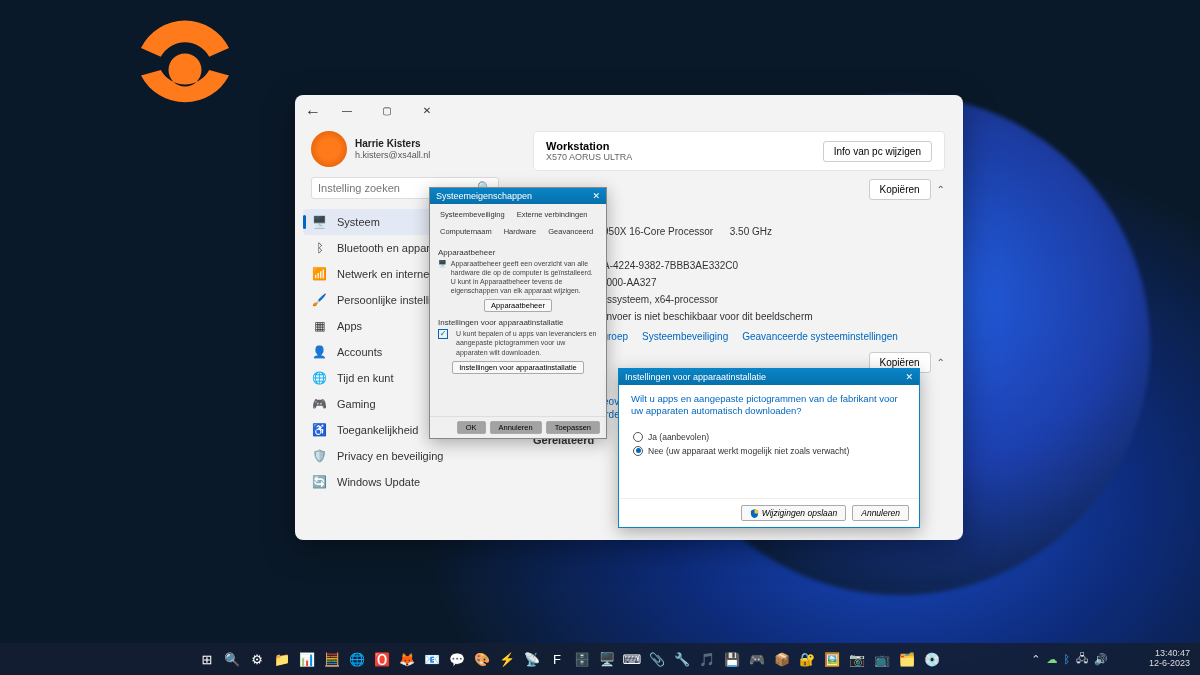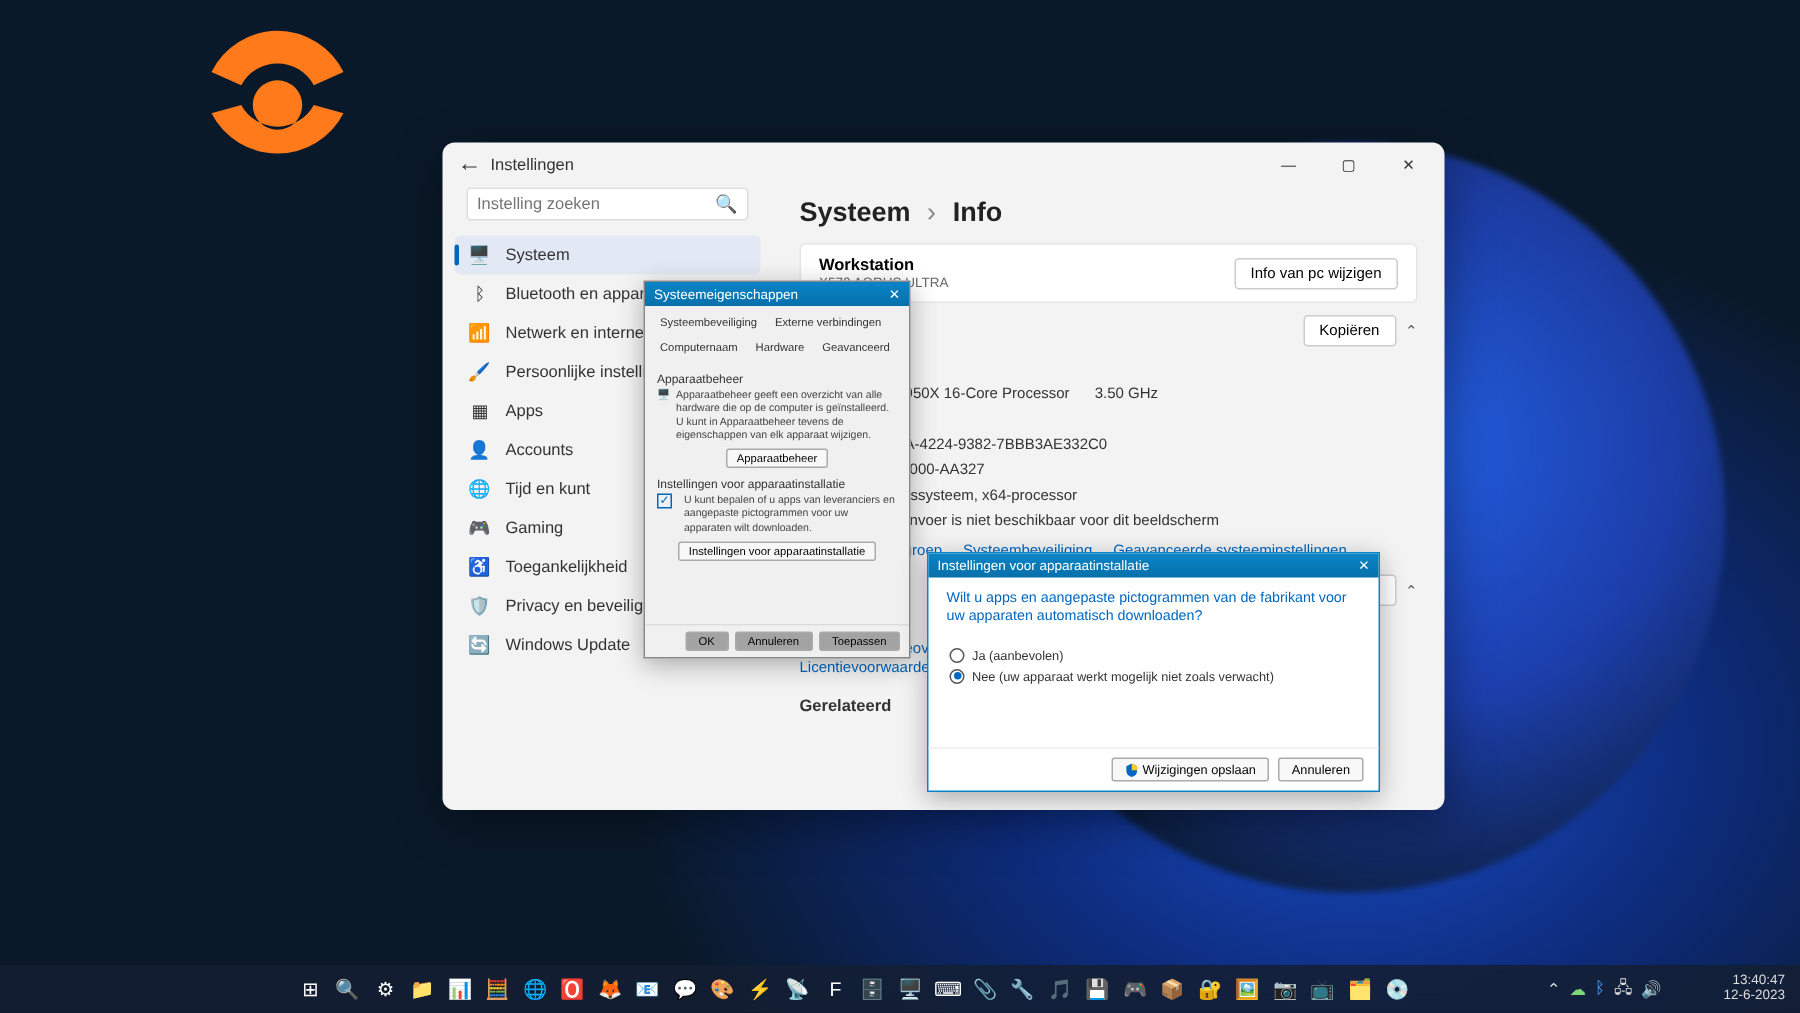--- a/index.html
+++ b/index.html
@@ -68,21 +68,21 @@
 .sysprop .footer button { font-size: 7.5px; padding: 1px 8px; border: 1px solid #aaa; background: #a3a3a3; border-radius: 2px; cursor: pointer; }
 
 
 .devinst { position: absolute; top: 368px; left: 618px; width: 302px; height: 160px; background: #fff; border: 1px solid #0a84c6; box-shadow: 0 4px 16px rgba(0,0,0,0.3); font-size: 9px; display: flex; flex-direction: column; z-index: 6; }
 .devinst .q { color: #0067c0; font-size: 9.5px; padding: 8px 12px 6px; line-height: 1.3; }
 .devinst .opts { padding: 4px 14px; flex: 1; }
 .devinst .opt { display: flex; align-items: center; gap: 5px; font-size: 8.5px; margin: 4px 0; color: #333; cursor: pointer; }
 .devinst .radio { width: 10px; height: 10px; border: 1px solid #555; border-radius: 50%; display: inline-flex; align-items: center; justify-content: center; flex-shrink: 0; }
 .devinst .radio.sel::after { content: ""; width: 5px; height: 5px; background: #0067c0; border-radius: 50%; }
 .devinst .footer { display: flex; justify-content: flex-end; gap: 6px; padding: 6px 10px; border-top: 1px solid #eee; }
-.devinst .footer button { font-size: 8.5px; padding: 2px 8px; border: 1px solid #aaa; background: #f8f8f8; border-radius: 2px; cursor: pointer; }
+.devinst .footer button { font-size: 8.5px; padding: 2px 8px; border: 1px solid #aaa; background: #f8f8f8; border-radius: 2px; cursor: pointer; font-style: italic; }
 .devinst .footer .save { display: flex; align-items: center; gap: 3px; }
 .shield { width: 9px; height: 9px; }
 
 
 .taskbar { position: absolute; bottom: 0; left: 0; right: 0; height: 32px; background: rgba(20,30,50,0.85); backdrop-filter: blur(10px); display: flex; align-items: center; padding: 0 6px; }
 .tb-icons { display: flex; align-items: center; gap: 3px; margin-left: 190px; }
 .tb-icon { width: 22px; height: 22px; border-radius: 3px; display: flex; align-items: center; justify-content: center; font-size: 13px; cursor: pointer; color: #fff; }
 .tb-tray { margin-left: auto; display: flex; align-items: center; gap: 6px; font-size: 9px; color: #ddd; }
 .tb-tray .tray-ico { font-size: 11px; cursor: pointer; }
 .tb-clock { text-align: right; line-height: 1.1; font-size: 9px; padding-right: 4px; margin-left: 35px; }
@@ -94,29 +94,35 @@
 
 <div class="logo">
   <svg viewBox="0 0 100 100">
       <path fill="#ff7a1a" d="M50 5 a45 45 0 0 1 40 25 l-18 8 a25 25 0 0 0 -44 0 l-18 -8 a45 45 0 0 1 40 -25z M10 55 a45 45 0 0 0 80 0 l-18 -5 a25 25 0 0 1 -44 0z M50 35 a15 15 0 1 1 0 30 a15 15 0 0 1 0 -30z"></path>
     </svg>
 </div>
 
 <div class="settings-window">
   <div class="titlebar">
     <span class="titlebar-back">←</span>
-    <span class="titlebar-title">Instellingen</span>
     <div class="titlebar-btns">
       <div class="titlebar-btn">—</div>
       <div class="titlebar-btn">▢</div>
       <div class="titlebar-btn close">✕</div>
     </div>
   </div>
   <div class="settings-body">
     <div class="sidebar">
+      <div class="user-row">
+        <div class="user-avatar"></div>
+        <div class="user-info">
+          <div class="user-name">Harrie Kisters</div>
+          <div class="user-email">h.kisters@xs4all.nl</div>
+        </div>
+      </div>
       <div class="search-box">
         <input placeholder="Instelling zoeken" style="">
         <span class="icon">🔍</span>
       </div>
       <ul class="nav" id="nav">
           <li class="active">
             <span class="ico">🖥️</span>
             <span>Systeem</span>
           </li>
           <li>
@@ -155,25 +161,20 @@
             <span class="ico">🛡️</span>
             <span>Privacy en beveiliging</span>
           </li>
           <li>
             <span class="ico">🔄</span>
             <span>Windows Update</span>
           </li>
         </ul>
     </div>
     <div class="main">
-      <div class="breadcrumb">
-        <span>Systeem</span>
-        <span class="sep">›</span>
-        <span>Info</span>
-      </div>
       <div class="card">
         <div>
           <div class="device-name">Workstation</div>
           <div class="device-sub">X570 AORUS ULTRA</div>
         </div>
         <button class="btn-outline">Info van pc wijzigen</button>
       </div>
       <div class="copy-row">
         <button class="btn-outline">Kopiëren</button>
         <span class="chev">⌃</span>

